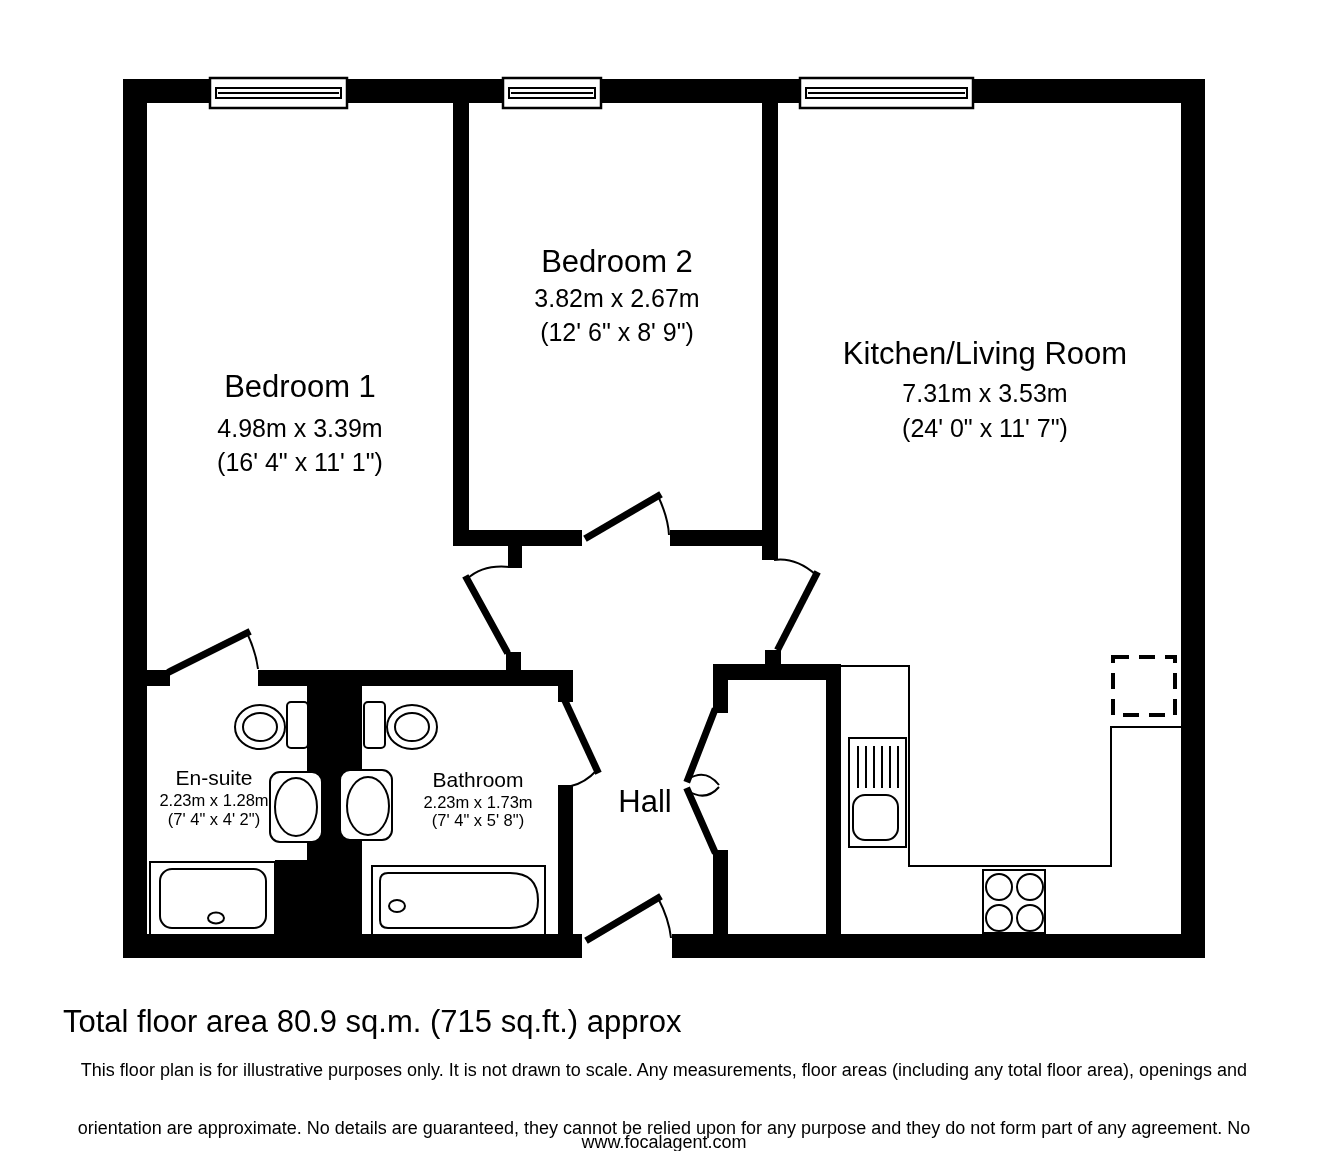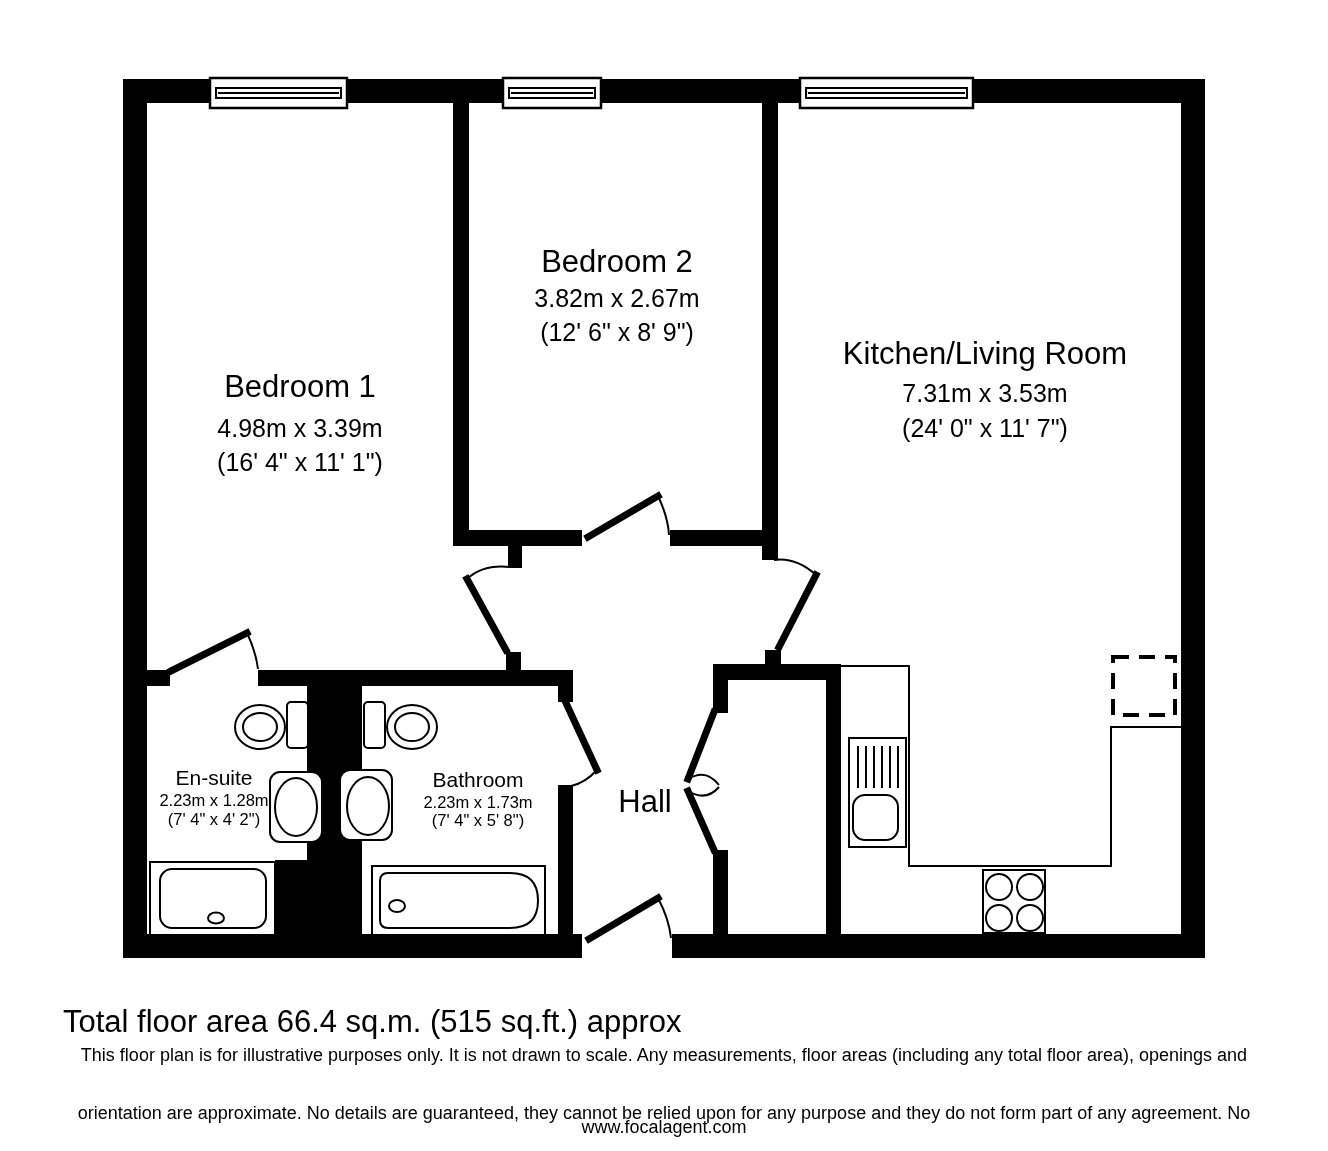--- a/index.html
+++ b/index.html
@@ -12,21 +12,21 @@
   .fixw{stroke:#000000;stroke-width:2;fill:#ffffff;}
   .leaf{stroke:#000000;stroke-width:7;stroke-linecap:square;fill:none;}
   .arc{stroke:#000000;stroke-width:2;fill:none;}
   .lbl{font-family:"Liberation Sans",sans-serif;fill:#000000;text-anchor:middle;}
   .room-name{font-size:31px;}
   .room-dim{font-size:25px;}
   .small-name{font-size:21px;}
   .small-dim{font-size:16.5px;}
   .hall-name{font-size:31px;}
   #total-area{position:absolute;left:63px;top:1004px;font-size:31px;white-space:nowrap;}
-  .disc-line{position:absolute;left:0;width:100%;text-align:center;font-size:18px;white-space:nowrap;}
+  .disc-line{position:absolute;left:0;width:100%;text-align:center;font-size:18px;white-space:nowrap;margin-top:15px;}
 </style>
 </head>
 <body>
 
 <div id="stage">
 
   <svg id="plan-svg" width="1328" height="1151" viewBox="0 0 1328 1151">
 
     <g>
       <rect class="wall" x="123" y="79" width="1082" height="24"></rect>
@@ -187,18 +187,18 @@
     <g>
       <text class="lbl small-name" x="478" y="787">Bathroom</text>
       <text class="lbl small-dim" x="478" y="808">2.23m x 1.73m</text>
       <text class="lbl small-dim" x="478" y="826">(7' 4" x 5' 8")</text>
     </g>
     <g>
       <text class="lbl hall-name" x="645" y="812">Hall</text>
     </g>
   </svg>
 
-  <div id="total-area">Total floor area 66.4 sq.m. (515 sq.ft.) approx</div>
+  <div id="total-area">Total floor area 80.9 sq.m. (715 sq.ft.) approx</div>
   <div class="disc-line" style="top:1045px;">This floor plan is for illustrative purposes only. It is not drawn to scale. Any measurements, floor areas (including any total floor area), openings and</div>
   <div class="disc-line" style="top:1103px;">orientation are approximate. No details are guaranteed, they cannot be relied upon for any purpose and they do not form part of any agreement. No</div>
   <div class="disc-line" style="top:1117px;">www.focalagent.com</div>
 
 </div>
 
 </body></html>

